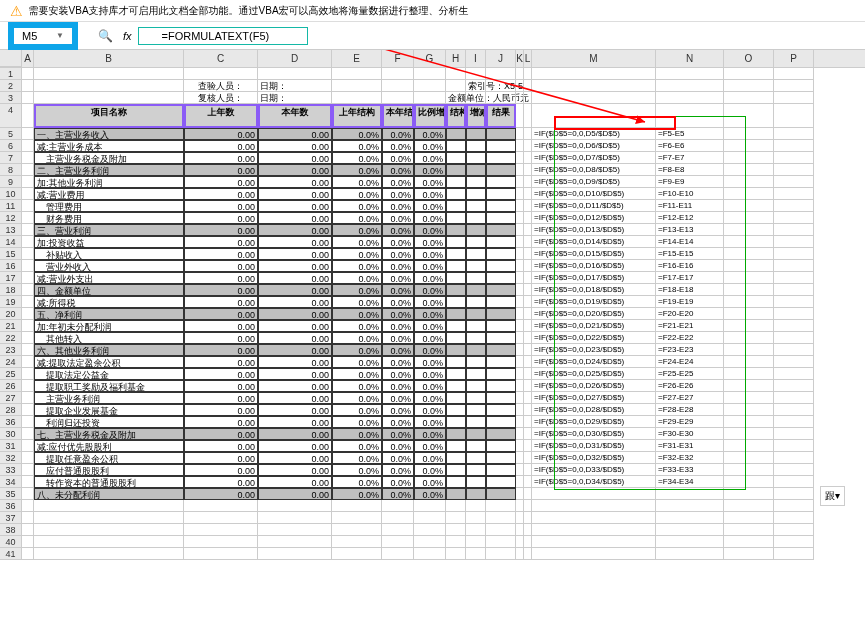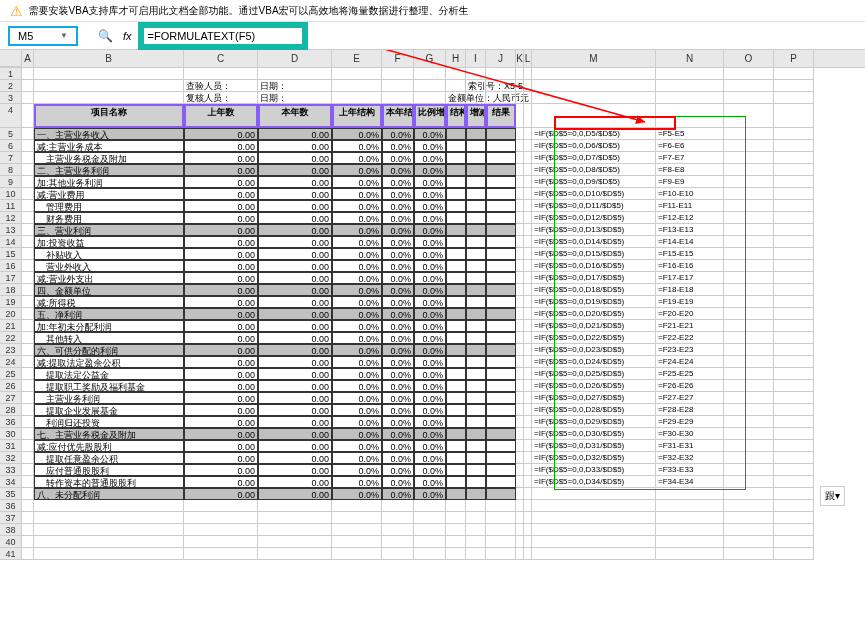--- a/index.html
+++ b/index.html
@@ -1,32 +1,32 @@
 <!DOCTYPE html>
 <html><head>
 <meta charset="utf-8">
 <style>
 * { margin: 0; padding: 0; box-sizing: border-box; }
 body { font-family: Arial, "Microsoft YaHei", sans-serif; font-size: 10px; background: #fff; width: 865px; height: 618px; overflow: hidden; position: relative; }
 .warning-bar { background: #fff; padding: 4px 10px; display: flex; align-items: center; border-bottom: 1px solid #ddd; height: 22px; }
 .warning-icon { color: #ff9800; font-size: 14px; margin-right: 6px; }
 .formula-bar { display: flex; align-items: center; height: 28px; border-bottom: 1px solid #ccc; padding: 2px 8px; }
-.cell-ref-box { border: 2px solid #0ea5e9; padding: 2px 8px; min-width: 70px; font-size: 11px; margin-right: 20px; background: #fff; display: flex; align-items: center; justify-content: space-between; }
+.cell-ref-box { border: 6px solid #0ea5e9; padding: 2px 8px; min-width: 70px; font-size: 11px; margin-right: 20px; background: #fff; display: flex; align-items: center; justify-content: space-between; }
 .cell-ref-box .dropdown-arrow { font-size: 8px; color: #666; }
 .search-icon { margin-right: 10px; color: #666; font-size: 12px; }
 .fx-label { font-style: italic; margin-right: 6px; font-size: 11px; }
-.formula-input-wrapper { border: 6px solid #14b8a6; padding: 2px 4px; flex: 0 0 170px; font-size: 11px; }
+.formula-input-wrapper { border: 1px solid #14b8a6; padding: 2px 23px; flex: 0 0 170px; font-size: 11px; }
 .sheet-area { position: relative; overflow: hidden; }
 .col-headers { display: flex; background: #e8e8e8; border-bottom: 1px solid #ccc; height: 18px; position: sticky; top: 0; }
 .corner-cell { width: 22px; background: #e8e8e8; border-right: 1px solid #ccc; border-bottom: 1px solid #ccc; flex-shrink: 0; }
 .col-header { text-align: center; border-right: 1px solid #ccc; font-size: 10px; line-height: 18px; color: #333; flex-shrink: 0; }
 .row { display: flex; height: 12px; }
 .row-header { width: 22px; text-align: center; background: #e8e8e8; border-right: 1px solid #ccc; border-bottom: 1px solid #ccc; font-size: 9px; line-height: 12px; color: #333; flex-shrink: 0; }
 .cell { border-right: 1px solid #ccc; border-bottom: 1px solid #ccc; font-size: 9px; line-height: 12px; padding: 0 2px; overflow: hidden; white-space: nowrap; flex-shrink: 0; }
-.cell.center { text-align: left; }
+.cell.center { text-align: center; }
 .cell.right { text-align: right; }
 .cell.header-row { background: #d0d0d0; font-weight: bold; text-align: center; border: 2px solid #8b5cf6; }
 .cell.data-cell { border: 1px solid #333; }
 .cell.gray { background: #c0c0c0; }
 .cell.formula-cell { font-size: 8px; }
 .red-box { position: absolute; border: 2px solid #ff0000; pointer-events: none; z-index: 10; }
 .green-box { position: absolute; border: 1px solid #00aa00; pointer-events: none; z-index: 9; }
 .red-arrow { position: absolute; z-index: 11; pointer-events: none; }
 .col-A { width: 12px; }
 .col-B { width: 150px; }
@@ -505,21 +505,21 @@
         <div class="cell col-K"></div>
         <div class="cell col-L"></div>
         <div class="cell formula-cell col-M">=IF($D$5=0,0,D22/$D$5)</div>
         <div class="cell formula-cell col-N">=F22-E22</div>
         <div class="cell col-O"></div>
         <div class="cell col-P"></div>
       </div>
       <div class="row">
         <div class="row-header">23</div>
         <div class="cell col-A"></div>
-        <div class="cell data-cell col-B gray">六、可供分配的利润</div>
+        <div class="cell data-cell col-B gray">六、其他业务利润</div>
         <div class="cell data-cell right col-C gray">0.00</div>
         <div class="cell data-cell right col-D gray">0.00</div>
         <div class="cell data-cell right col-E gray">0.0%</div>
         <div class="cell data-cell right col-F gray">0.0%</div>
         <div class="cell data-cell right col-G gray">0.0%</div>
         <div class="cell data-cell col-H gray"></div>
         <div class="cell data-cell col-I gray"></div>
         <div class="cell data-cell col-J gray"></div>
         <div class="cell col-K"></div>
         <div class="cell col-L"></div>

